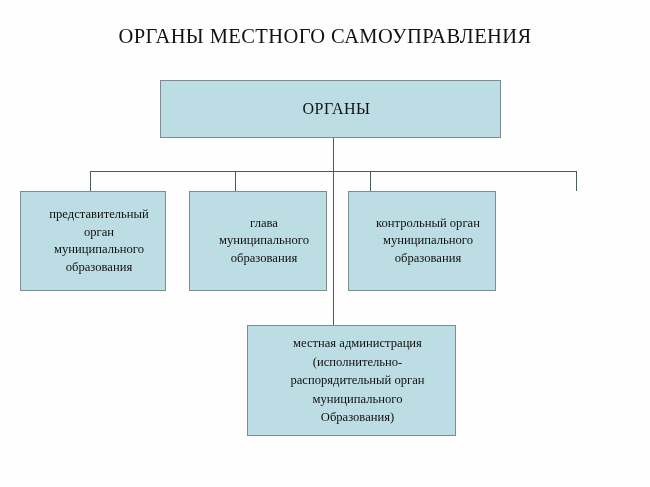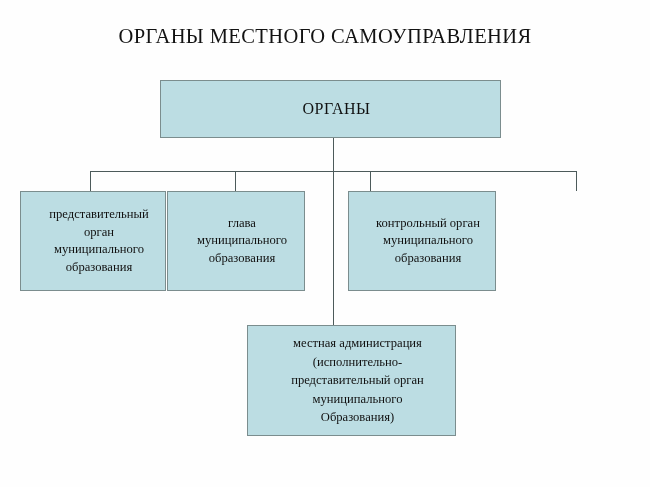--- a/index.html
+++ b/index.html
@@ -59,21 +59,21 @@
     letter-spacing: 0.5px;
   }
 
   .node-l1 {
     top: 191px;
     height: 100px;
     font-size: 12.6px;
     line-height: 17.5px;
   }
   .node-a { left: 20px;  width: 146px; }
-  .node-b { left: 167px; width: 138px; }
+  .node-b { left: 189px; width: 138px; }
   .node-c { left: 348px; width: 148px; }
   .node-d { left: 525px; width: 104px; }
 
   .node-bottom {
     left: 247px; top: 325px;
     width: 209px; height: 111px;
     font-size: 12.6px;
     line-height: 18.5px;
   }
 
@@ -129,18 +129,18 @@
   <div class="node node-l1 node-c">
     <span class="txt">контрольный орган
 муниципального
 образования</span>
   </div>
 
 
   <div class="node node-bottom">
     <span class="txt">местная администрация
 (исполнительно-
-представительный орган
+распорядительный орган
 муниципального
 Образования)</span>
   </div>
 
 </div>
 
 </body></html>

